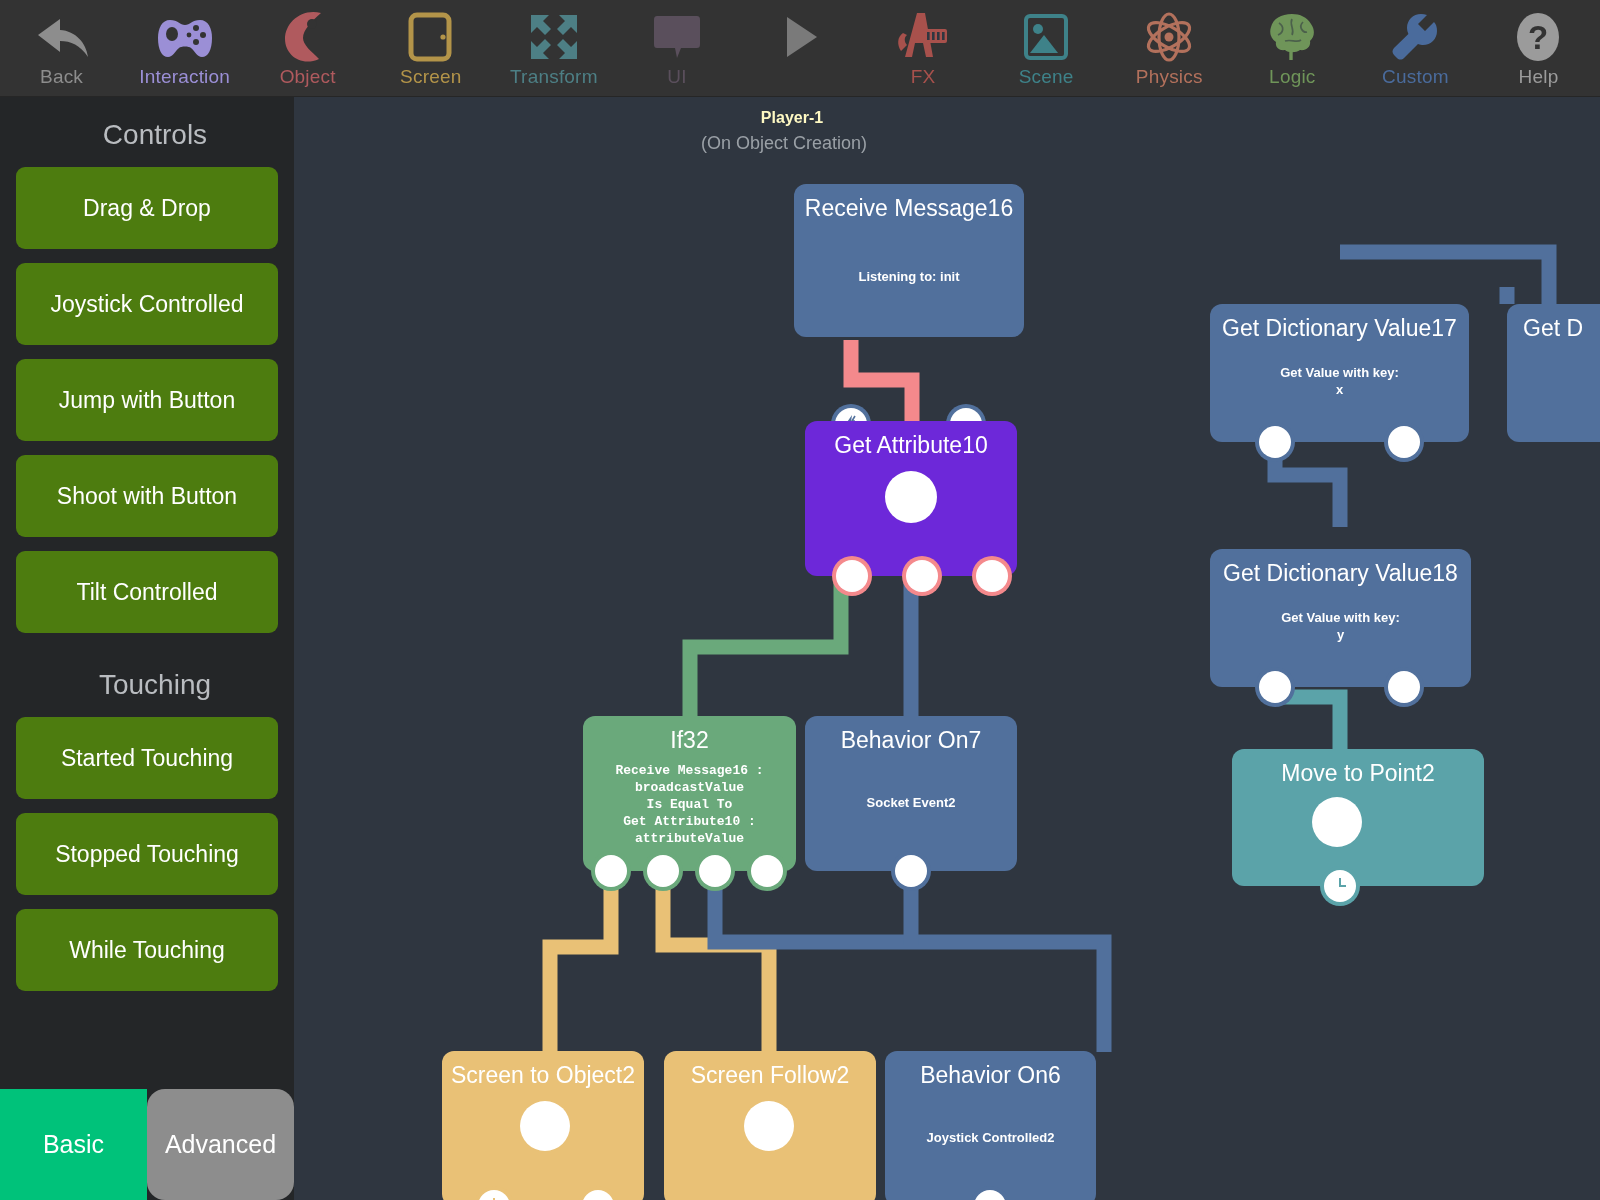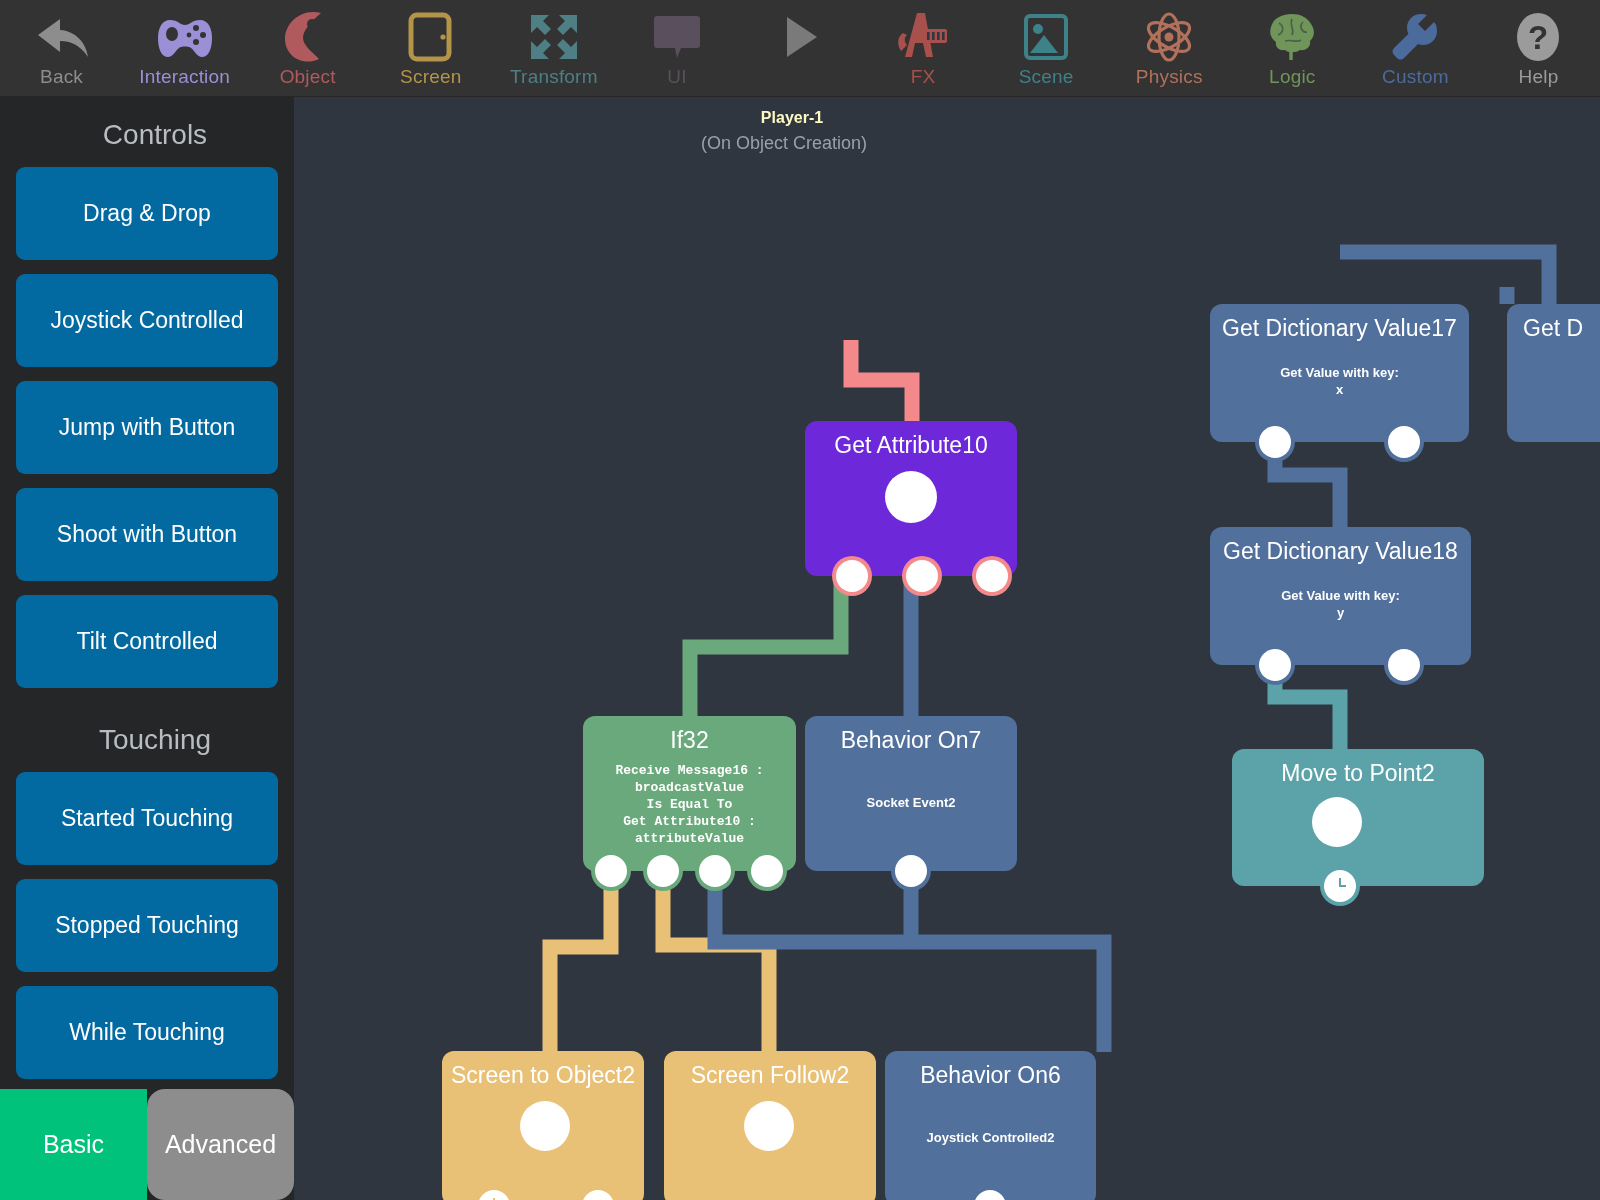--- a/index.html
+++ b/index.html
@@ -41,22 +41,22 @@
     width: 294px; height: 1103px;
     background: #242628;
   }
   .side-head {
     text-align: center; color: #b9bcc0;
     font-size: 28px; font-weight: 400;
     padding: 22px 0 16px 16px;
   }
   .side-btn {
     margin: 0 16px 14px 16px;
-    height: 93px;
-    background: #0369a1;
+    height: 82px;
+    background: #4d7c0f;
     border-radius: 9px;
     display: flex; align-items: center; justify-content: center;
     color: #ffffff; font-size: 23px;
     cursor: pointer; user-select: none;
   }
   #tabbar {
     position: absolute; left: 0; top: 1089px;
     width: 294px; height: 111px;
     display: flex;
   }
@@ -357,20 +357,33 @@
 
         <path d="M1046,155 L1255,155 L1255,207" stroke="#51709c"></path>
         <path d="M1213,190 L1213,207" stroke="#51709c"></path>
 
         <path d="M981,345 L981,378 L1046,378 L1046,430" stroke="#51709c"></path>
 
         <path d="M981,568 L981,600 L1046,600 L1046,652" stroke="#5ba3a9"></path>
       </g>
     </svg>
 
+    <div class="node n-blue" style="left:500px; top:87px; width:230px; height:153px;">
+      <div class="ntitle">Receive Message16</div>
+      <div class="nsub" style="top:55%;">Listening to:
+init</div>
+      <div class="port" style="left:41px; top:224px; background:#ffffff; box-shadow:0 0 0 4px #51709c;">
+        <svg width="22" height="22" viewBox="0 0 22 22">
+          <circle cx="11" cy="11" r="11" fill="#ffffff"></circle>
+          <path d="M12 2 L5 12 L9.5 12 L8 20 L16 9 L11 9 Z" fill="#51709c"></path>
+          <path d="M15 3 L12 8 L14 8 L13 12" stroke="#51709c" stroke-width="1.6" fill="none"></path>
+        </svg>
+      </div>
+      <div class="port" style="left:156px; top:224px; box-shadow:0 0 0 4px #51709c;"></div>
+    </div>
 
     <div class="node n-red" style="left:511px; top:324px; width:212px; height:155px;">
       <div class="ntitle">Get Attribute10</div>
       <div class="nbigport" style="left:80px; top:50px; width:52px; height:52px;"></div>
       <div class="port" style="left:31px; top:139px; box-shadow:0 0 0 4px #f4898c;"></div>
       <div class="port" style="left:101px; top:139px; box-shadow:0 0 0 4px #f4898c;"></div>
       <div class="port" style="left:171px; top:139px; box-shadow:0 0 0 4px #f4898c;"></div>
     </div>
 
     <div class="node n-green" style="left:289px; top:619px; width:213px; height:155px;">
@@ -418,21 +431,21 @@
       <div class="nsub" style="top:60px; white-space:pre-line;">Get Value with key:
 x</div>
       <div class="port" style="left:49px; top:122px; box-shadow:0 0 0 4px #51709c;"></div>
       <div class="port" style="left:178px; top:122px; box-shadow:0 0 0 4px #51709c;"></div>
     </div>
 
     <div class="node n-blue" style="left:1213px; top:207px; width:120px; height:138px;">
       <div class="ntitle" style="text-align:left; left:16px;">Get D</div>
     </div>
 
-    <div class="node n-blue" style="left:916px; top:430px; width:261px; height:138px;">
+    <div class="node n-blue" style="left:916px; top:452px; width:261px; height:138px;">
       <div class="ntitle">Get Dictionary Value18</div>
       <div class="nsub" style="top:60px; white-space:pre-line;">Get Value with key:
 y</div>
       <div class="port" style="left:49px; top:122px; box-shadow:0 0 0 4px #51709c;"></div>
       <div class="port" style="left:178px; top:122px; box-shadow:0 0 0 4px #51709c;"></div>
     </div>
 
     <div class="node n-teal" style="left:938px; top:652px; width:252px; height:137px;">
       <div class="ntitle">Move to Point2</div>
       <div class="nbigport" style="left:80px; top:48px; width:50px; height:50px;"></div>

